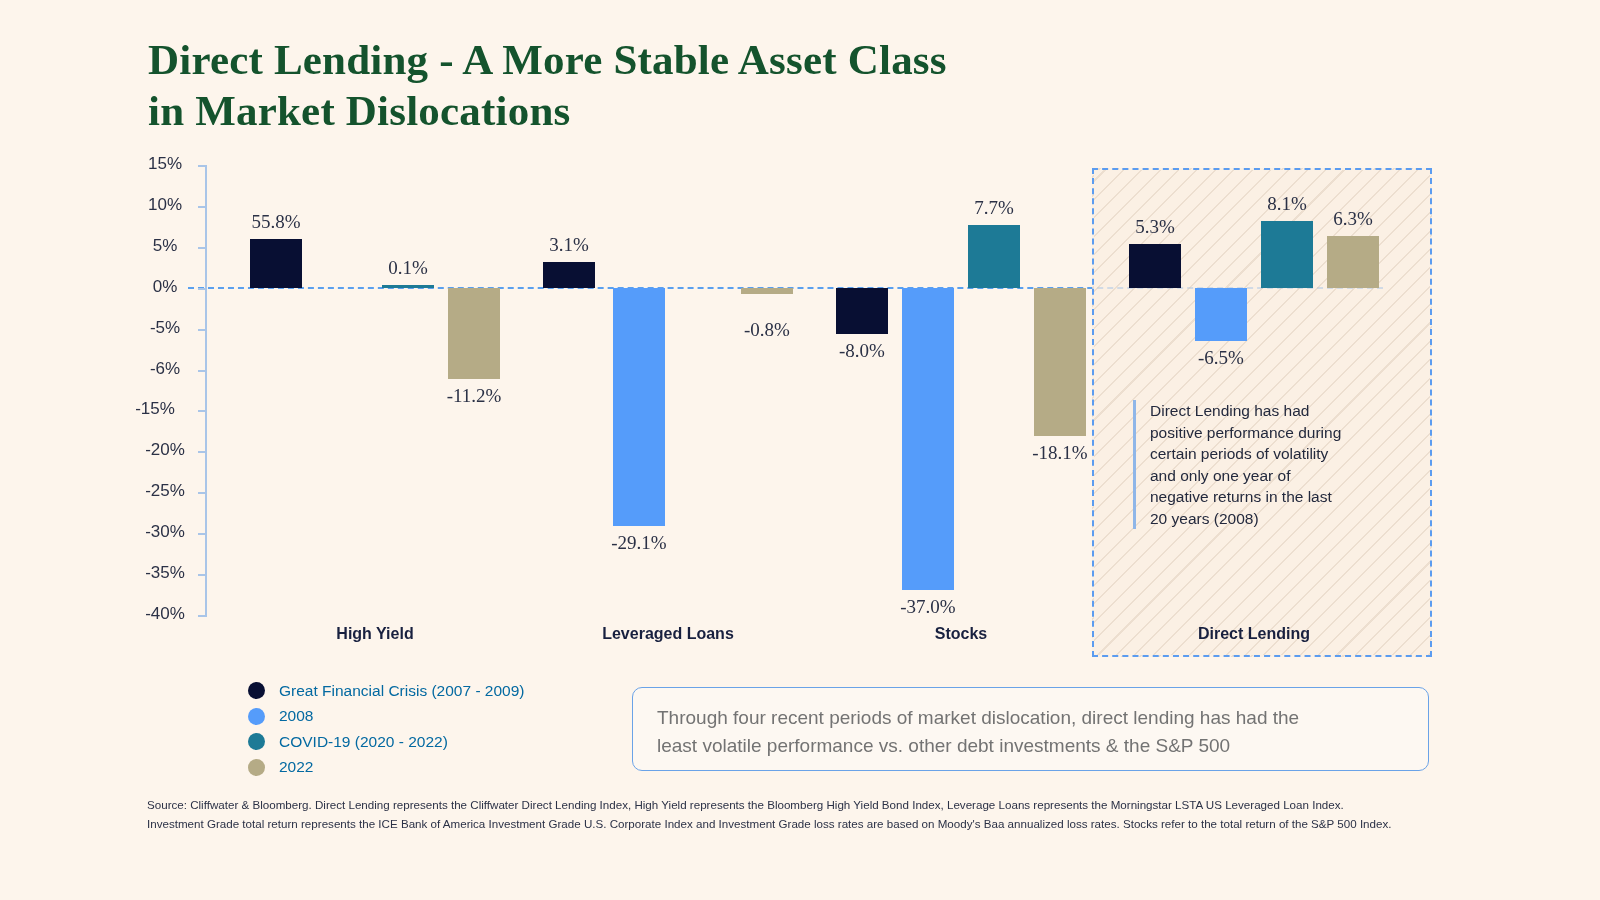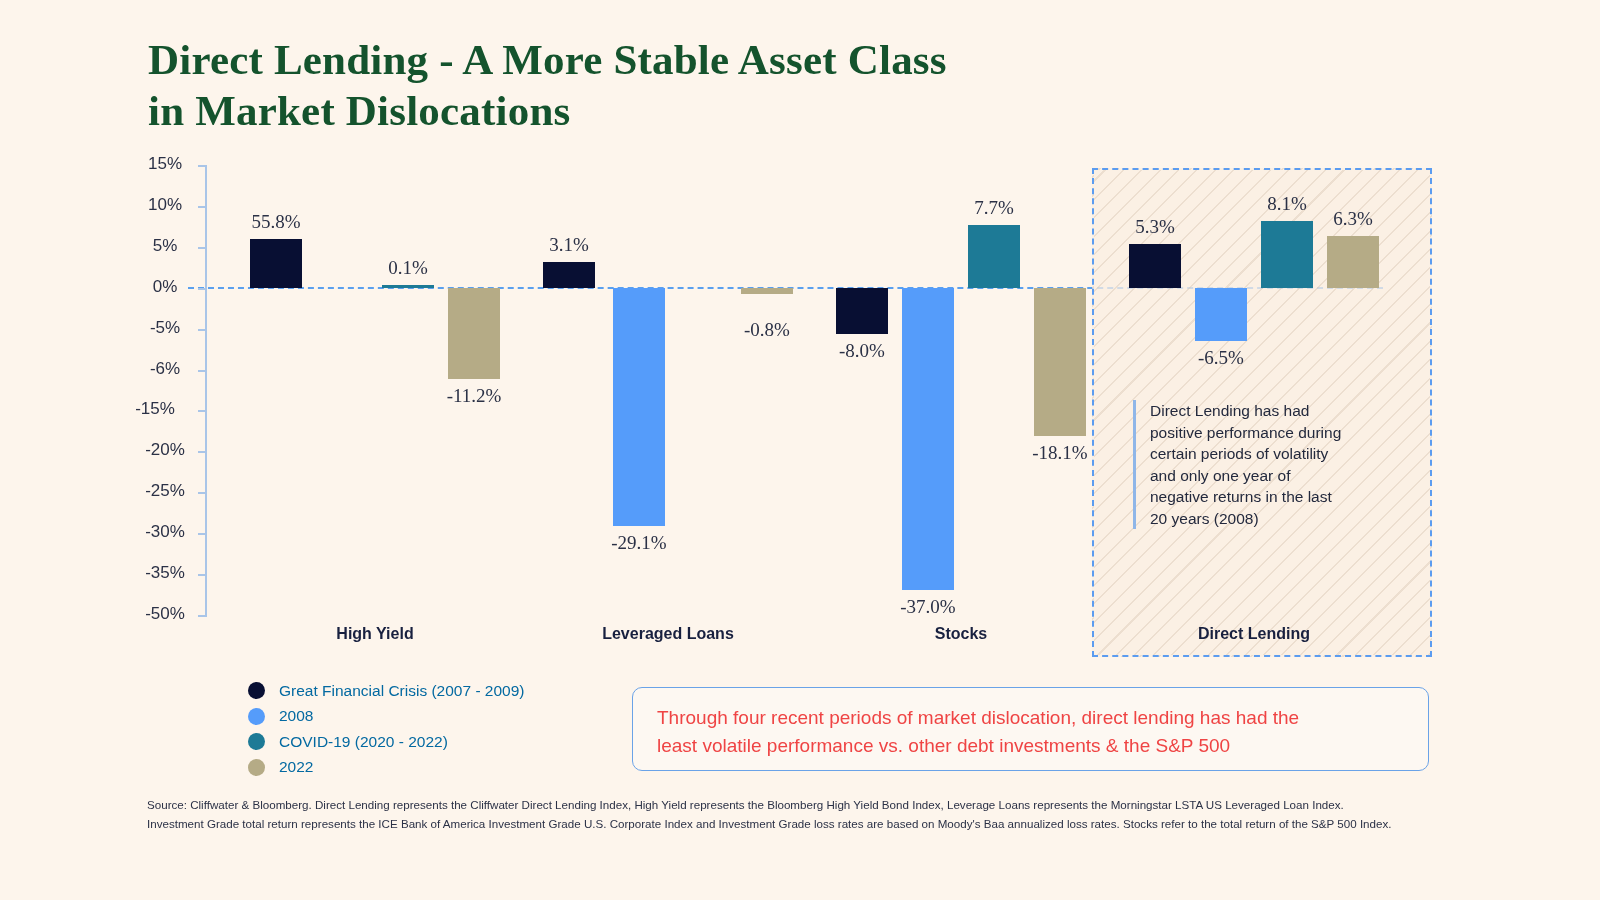--- a/index.html
+++ b/index.html
@@ -148,21 +148,21 @@
     left: 632px; top: 687px;
     width: 797px; height: 84px;
     border: 1.5px solid #6aa3e8;
     border-radius: 10px;
     background: #fdf8f2;
     padding: 16px 24px 0 24px;
   }
   #bottom-callout-text {
     font-size: 19px;
     line-height: 28px;
-    color: #ef4444;
+    color: #737373;
     white-space: pre-line;
   }
 
   
   #source {
     position: absolute;
     left: 147px; top: 795px;
     width: 1330px;
     font-size: 11.6px;
     line-height: 19px;
@@ -198,21 +198,21 @@
       <div class="ytick-label" style="left: 125px; top: 399.455px;">-15%</div>
       <div class="ytick-mark" style="top: 410.455px;"></div>
       <div class="ytick-label" style="left: 135px; top: 440.364px;">-20%</div>
       <div class="ytick-mark" style="top: 451.364px;"></div>
       <div class="ytick-label" style="left: 135px; top: 481.273px;">-25%</div>
       <div class="ytick-mark" style="top: 492.273px;"></div>
       <div class="ytick-label" style="left: 135px; top: 522.182px;">-30%</div>
       <div class="ytick-mark" style="top: 533.182px;"></div>
       <div class="ytick-label" style="left: 135px; top: 563.091px;">-35%</div>
       <div class="ytick-mark" style="top: 574.091px;"></div>
-      <div class="ytick-label" style="left: 135px; top: 604px;">-50%</div>
+      <div class="ytick-label" style="left: 135px; top: 604px;">-40%</div>
       <div class="ytick-mark" style="top: 615px;"></div>
     </div>
 
   <div id="plot">
       <div class="group" style="left: 45px; width: 250px;">
         <div class="bar-slot" style="left: 0px;">
           <div class="bar c0" style="top: 73.6364px; height: 49.0909px;"></div>
           <div class="bar-label" style="top: 45.6364px;">55.8%</div>
         </div>
         <div class="bar-slot" style="left: 132px;">

